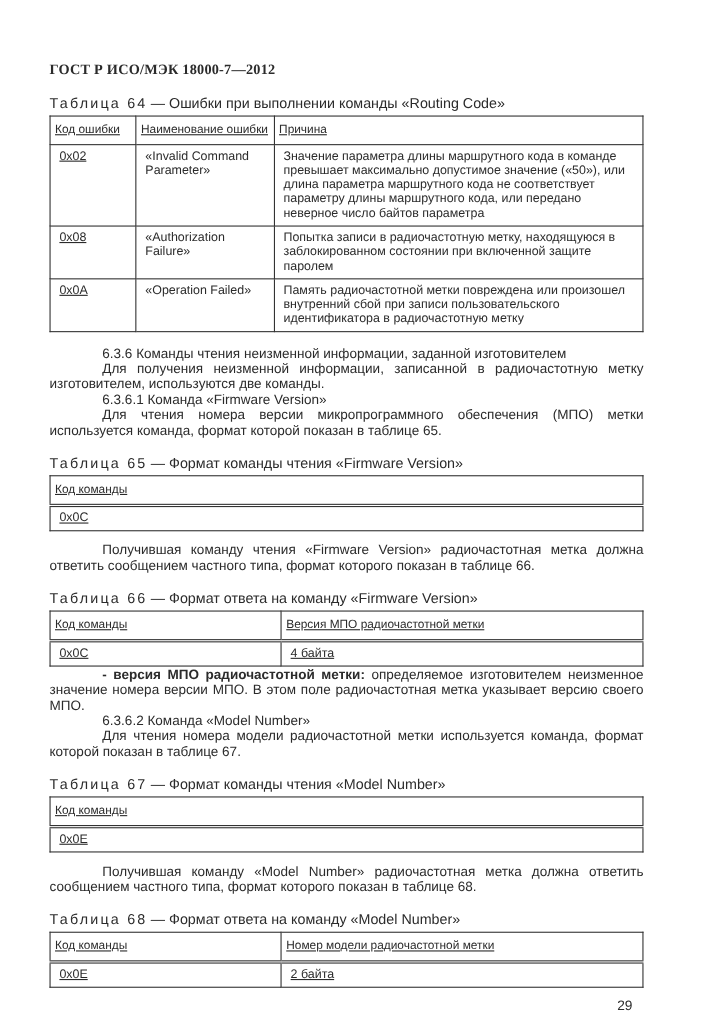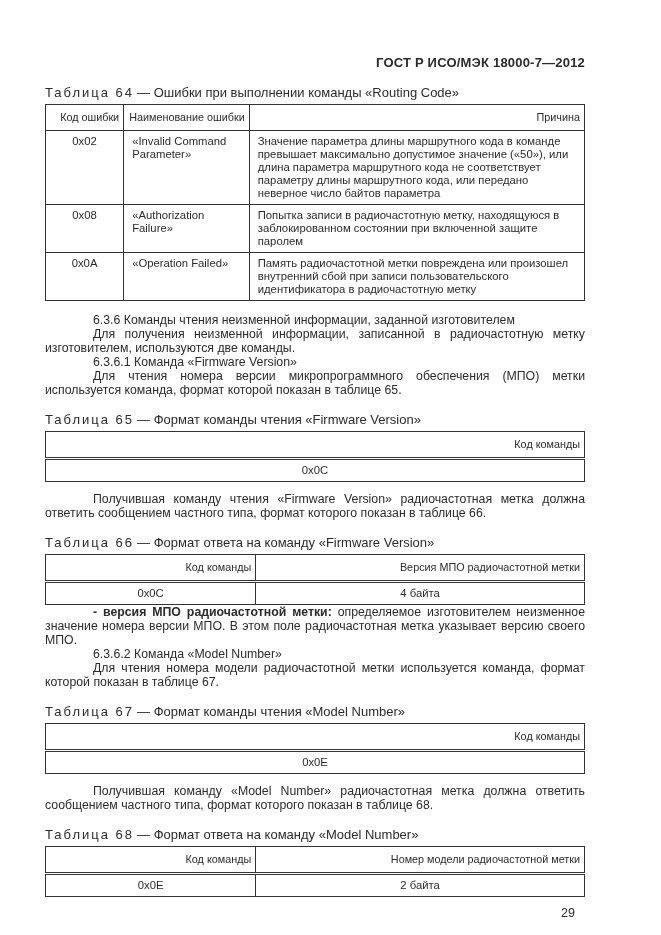--- a/index.html
+++ b/index.html
@@ -7,24 +7,25 @@
     width:661px;height:935px;
     font-family:"Liberation Sans","DejaVu Sans",sans-serif;
     color:#2b2b2b;
     -webkit-font-smoothing:antialiased;
   }
   .page{position:relative;width:661px;height:935px;overflow:hidden;background:#fff;}
   .content{position:absolute;left:45px;top:0;width:540px;}
 
   .doc-header{
     margin-top:55px;
-    text-align:right;
+    text-align:left;
     font-weight:bold;
     font-size:13px;
     letter-spacing:.2px;
+    font-family:Liberation Serif, serif;
   }
 
   .caption{
     font-size:13px;
     margin:15px 0 4px 0;
     color:#2b2b2b;
   }
   .cap-label{letter-spacing:2px;margin-right:3px;}
 
   table.gt{
@@ -32,32 +33,33 @@
     border-collapse:collapse;
     font-size:11.3px;
     line-height:13px;
     color:#2b2b2b;
     table-layout:fixed;
   }
   table.gt{border:1.5px solid #333;}
   table.gt th{
     font-weight:normal;
     font-size:10.8px;
-    text-align:right;
+    text-align:left;
     vertical-align:middle;
     padding:6px 4px;
     border:1px solid #333;
+    text-decoration:underline;
   }
   table.gt td{
     padding:4px 8px;
     border:1px solid #333;
     vertical-align:top;
   }
   table.gt.dblhead th{border-bottom:3px double #333;}
-  td.c{text-align:center;padding:6px 4px;}
+  td.c{text-align:left;padding:6px 4px;text-decoration:underline;}
 
   .para{
     font-size:12.3px;
     line-height:14px;
     text-align:justify;
     text-indent:48px;
     margin:0;
   }
   .hpara{font-weight:normal;}
   .gap-top{margin-top:12px;}

